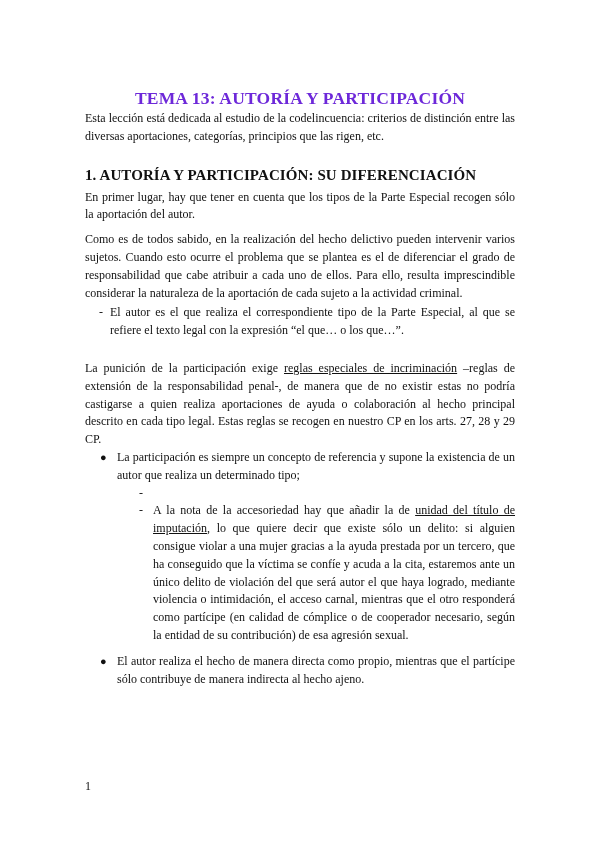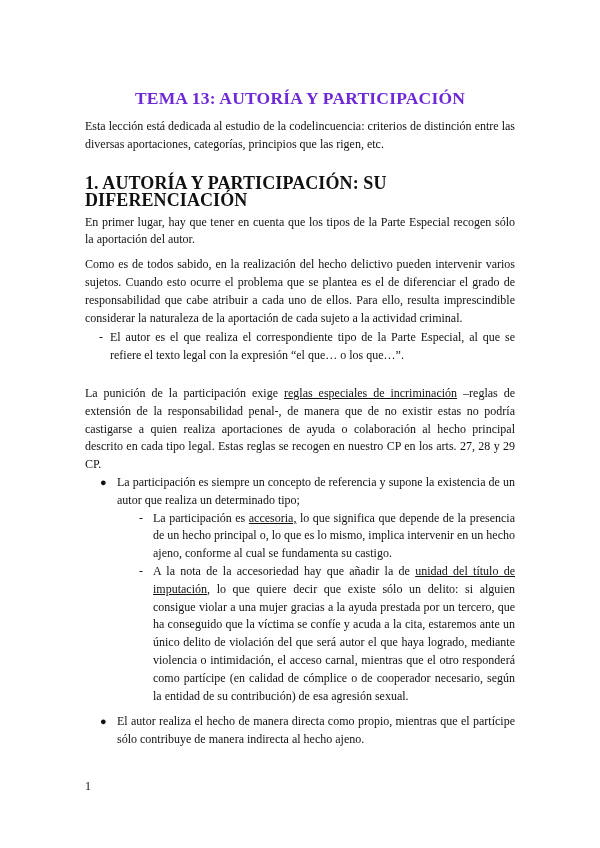--- a/index.html
+++ b/index.html
@@ -28,24 +28,24 @@
     font-weight: bold;
     line-height: 24px;
     text-align: center;
     letter-spacing: 0.2px;
     color: #6d28d9;
   }
   .para {
     margin: 0;
     text-align: justify;
   }
-  .intro      { margin-top: 8px; }
+  .intro      { }
   .heading {
     margin: 21px 0 0 0;
-    font-size: 18px;
+    font-size: 15px;
     font-weight: bold;
     line-height: 17px;
     letter-spacing: 0.1px;
   }
   .p-como     { margin-top: 7px; }
   .p-enprimer { margin-top: 5px; }
   .p-punicion { margin-top: 20px; }
   .p-primera  { margin-top: 9px; }
   .li {
     display: flex;
@@ -98,21 +98,20 @@
   <p class="para p-punicion"><b>La punición de la participación</b><span> exige </span><span class="u">reglas especiales de incriminación</span><span> –reglas de extensión de la responsabilidad penal-, de manera que de no existir estas no podría castigarse a quien realiza aportaciones de ayuda o colaboración al hecho principal descrito en cada tipo legal. Estas reglas se recogen en nuestro CP en los arts. 27, 28 y 29 CP.</span></p>
 
 
   <div class="li bullet1">
     <span class="marker">●</span>
     <div class="litext"><span>La </span><b>participación</b><span> es siempre un concepto de referencia y supone la existencia de un autor que realiza un determinado tipo;</span></div>
   </div>
 
   <div class="li dash2">
     <span class="marker">-</span>
-    <div class="litext"><span>La participación es </span><span class="u">accesoria,</span><span> lo que significa que depende de la presencia de un hecho principal o, lo que es lo mismo, implica intervenir en un hecho ajeno, conforme al cual se fundamenta su castigo.</span></div>
   </div>
 
   <div class="li dash2">
     <span class="marker">-</span>
     <div class="litext"><span>A la nota de la accesoriedad hay que añadir la de </span><span class="u">unidad del título de imputación</span><span>, lo que quiere decir que existe sólo un delito: si alguien consigue violar a una mujer gracias a la ayuda prestada por un tercero, que ha conseguido que la víctima se confíe y acuda a la cita, estaremos ante un único delito de violación del que será autor el que haya logrado, mediante violencia o intimidación, el acceso carnal, mientras que el otro responderá como partícipe (en calidad de cómplice o de cooperador necesario, según la entidad de su contribución) de esa agresión sexual.</span></div>
   </div>
 
   <div class="li bullet1 bullet-autor">
     <span class="marker">●</span>
     <div class="litext"><span>El </span><b>autor</b><span> realiza el hecho de manera directa como propio, mientras que el partícipe sólo contribuye de manera indirecta al hecho ajeno.</span></div>

